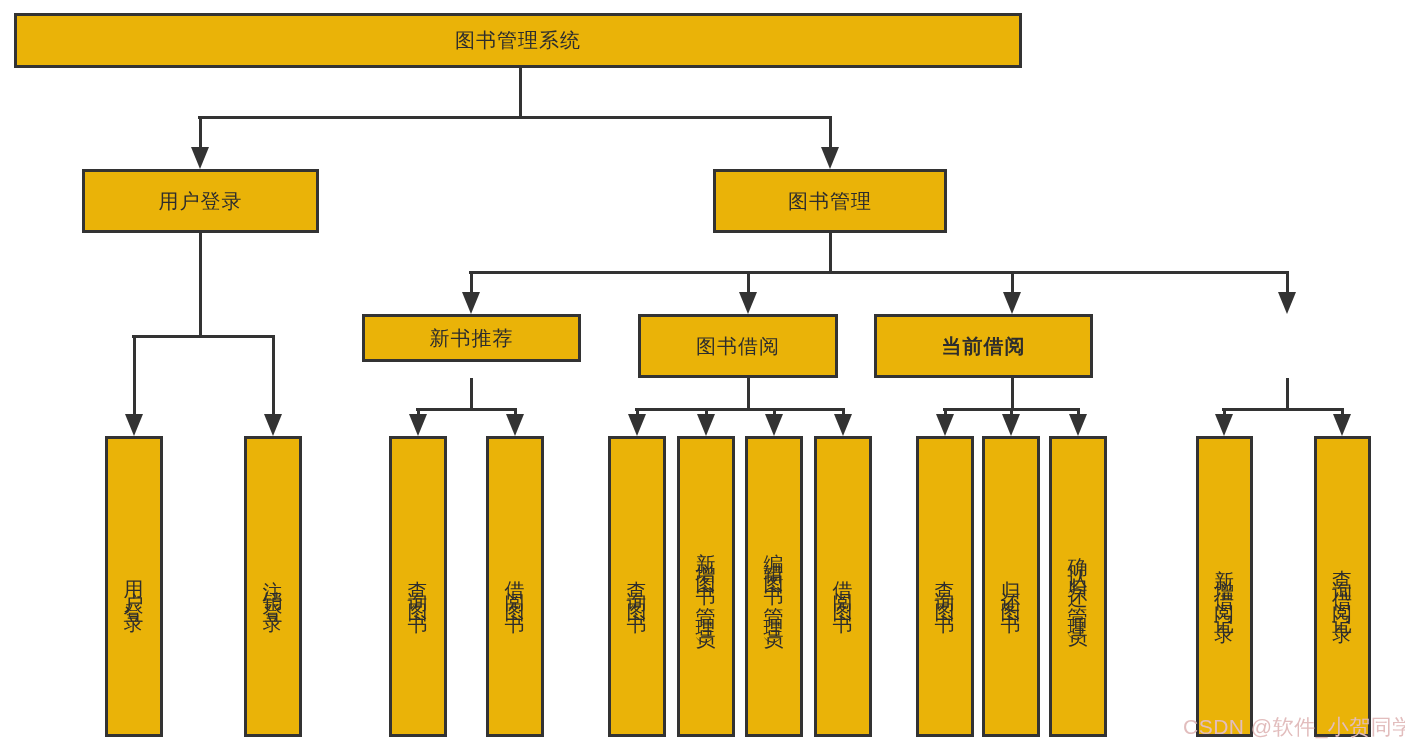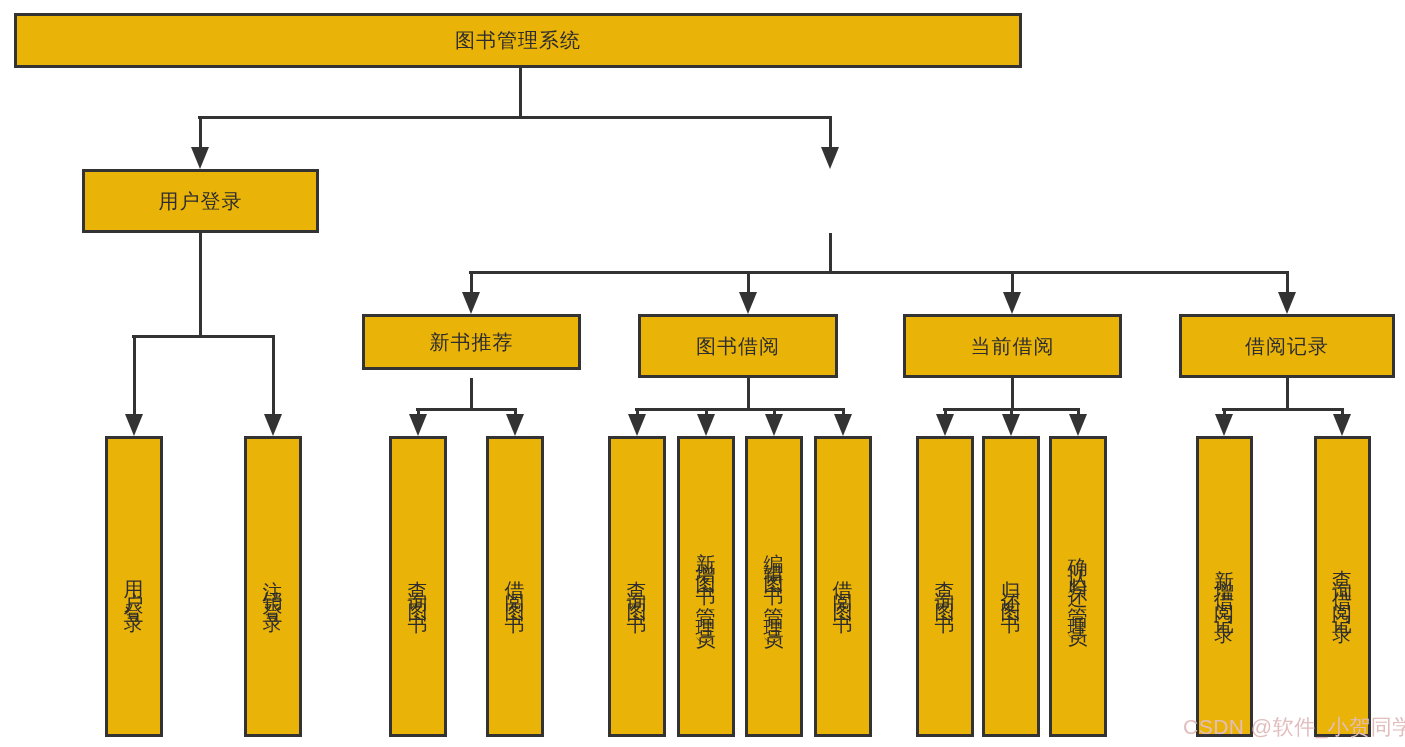--- a/index.html
+++ b/index.html
@@ -68,32 +68,32 @@
 
 <div class="stage">
 
   <div class="box" style="left:14px; top:13px; width:1008px; height:55px;">
     <span class="hlbl">图书管理系统</span>
   </div>
 
   <div class="box" style="left:82px; top:169px; width:237px; height:64px;">
     <span class="hlbl">用户登录</span>
   </div>
+  <div class="box" style="left:713px; top:169px; width:234px; height:64px;">
+    <span class="hlbl">图书管理</span>
+  </div>
 
-  <div class="box" style="left:362px; top:314px; width:219px; height:56px;">
+  <div class="box" style="left:362px; top:314px; width:219px; height:48px;">
     <span class="hlbl">新书推荐</span>
   </div>
   <div class="box" style="left:638px; top:314px; width:200px; height:64px;">
     <span class="hlbl">图书借阅</span>
   </div>
-  <div class="box" style="left:903px; top:314px; width:219px; height:64px;">
+  <div class="box" style="left:874px; top:314px; width:219px; height:64px;font-weight:bold;">
     <span class="hlbl">当前借阅</span>
-  </div>
-  <div class="box" style="left:1179px; top:314px; width:216px; height:64px;">
-    <span class="hlbl">借阅记录</span>
   </div>
 
   <div class="box leaf" style="left:105px;">
     <span class="vlbl">用户登录</span>
   </div>
   <div class="box leaf" style="left:244px;">
     <span class="vlbl">注销登录</span>
   </div>
 
   <div class="box leaf" style="left:389px;">

